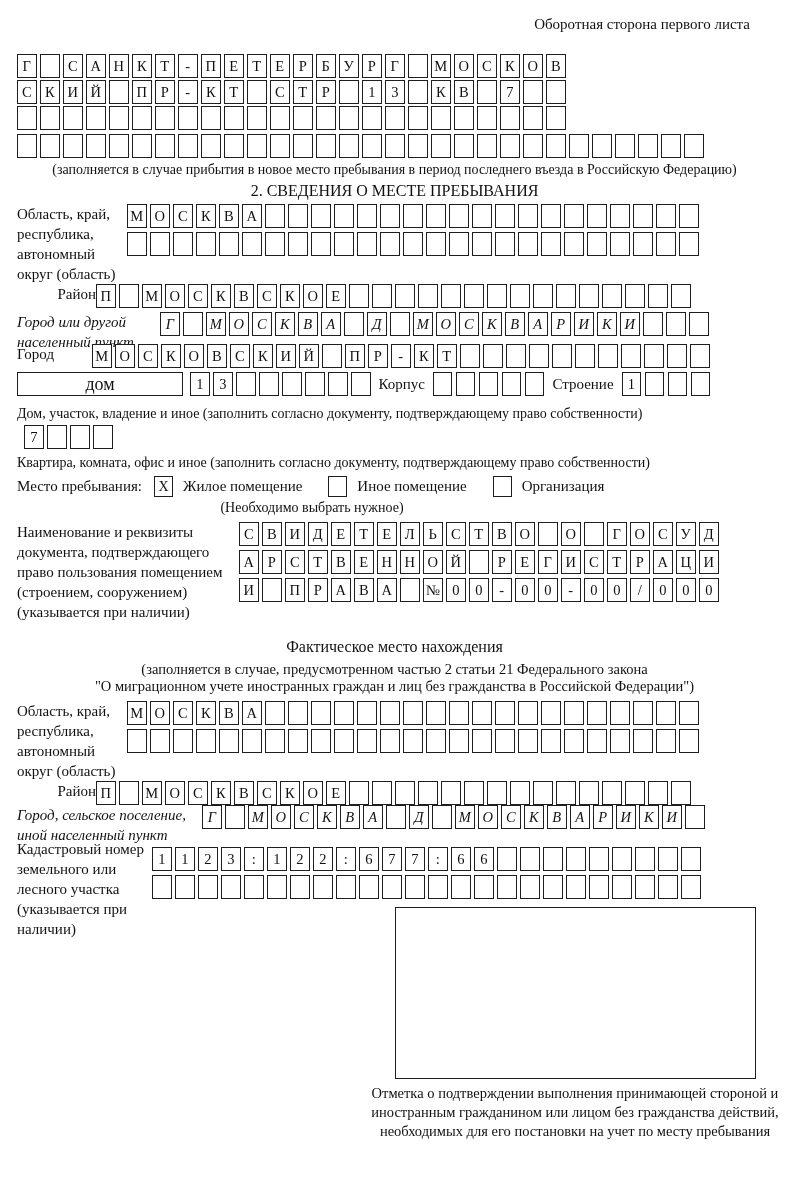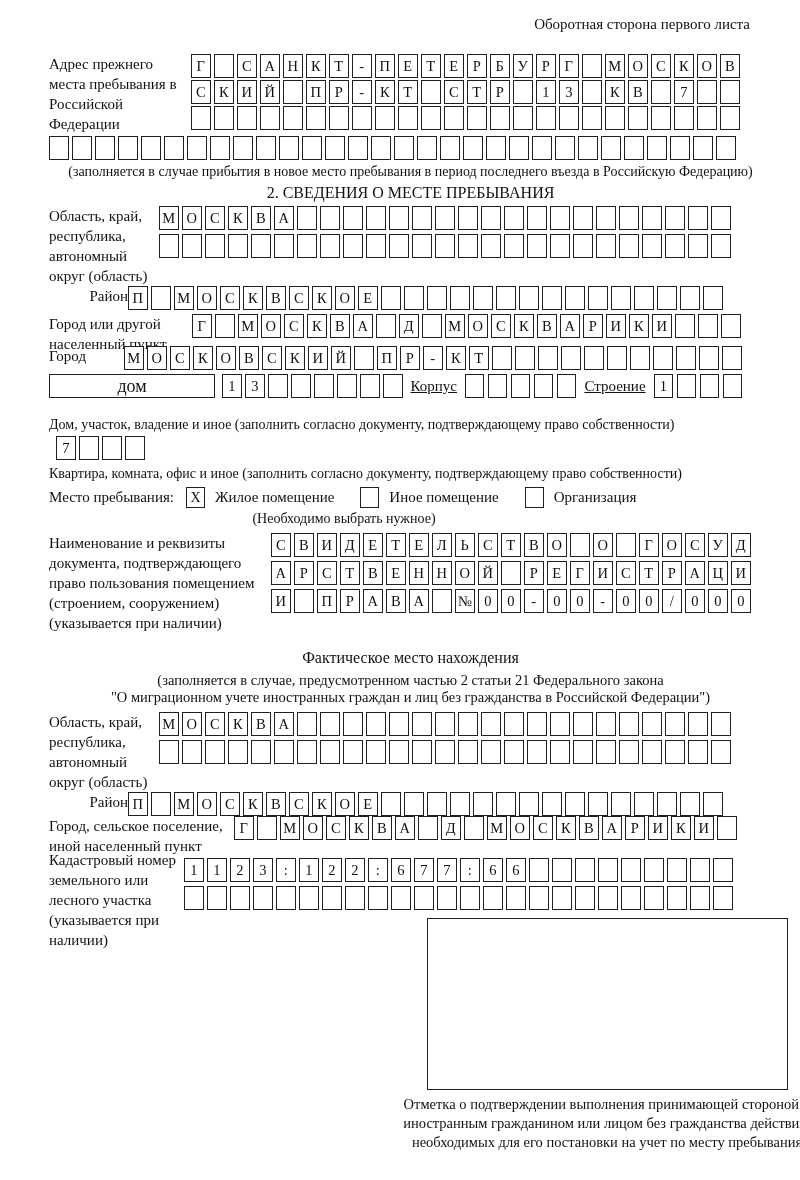--- a/index.html
+++ b/index.html
@@ -2,21 +2,21 @@
 <html><head>
 <meta charset="utf-8">
 <style>
   * { box-sizing: content-box; }
   html, body { margin:0; padding:0; background:#ffffff; }
   body {
     width:800px; height:1180px;
     font-family:"Liberation Serif", "DejaVu Serif", serif;
     color:#111; overflow:hidden;
   }
-  .page { padding:14px 28px 0 49px; position:relative; }
+  .page { padding:14px 28px 0 17px; position:relative; }
 
   .header-note { text-align:right; font-size:15px; padding-right:22px; line-height:20px; }
 
   
   .cellrow { display:flex; gap:3.5px; flex:0 0 auto; }
   .cell {
     width:17.5px; height:22px; border:1.6px solid #1f1f1f;
     text-align:center; font-size:14.5px; line-height:22px; flex:0 0 auto;
     background:#fff;
   }
@@ -27,27 +27,27 @@
   .fieldlabel { font-size:15px; line-height:20px; flex:0 0 auto; }
 
   .w142 { width:142px; } .w110 { width:110px; } .w79 { width:79px;text-align:right; }
   .w143 { width:143px; } .w75 { width:75px; } .w215 { width:215px; padding-right:7px; }
   .w185 { width:185px; } .w135 { width:135px; }
 
   .note { font-size:14px; line-height:17px; }
   .center { text-align:center; }
   .sec-title { font-weight:normal; font-size:16px; text-align:center; line-height:21px; }
 
-  .h28 { height:28px; }
+  .h28 { height:28px;font-style:italic; }
 
   .bigbox {
     border:1.6px solid #1f1f1f; height:22px; line-height:22px;
     text-align:center; font-size:18px; flex:0 0 auto;
   }
-  .inline-label { font-size:15px; line-height:25px; margin:0 8px; flex:0 0 auto;text-decoration:underline; }
+  .inline-label { font-size:15px; line-height:25px; margin:0 8px; flex:0 0 auto; }
 
   .stayrow { display:flex; align-items:center; font-size:15px; }
   .checkbox {
     width:17px; height:19px; border:1.6px solid #1f1f1f; text-align:center;
     font-size:14px; line-height:19px; flex:0 0 auto;
   }
   .stay-label { margin-right:12px; }
   .opt-label { margin-left:10px; margin-right:26px; }
 
   .confirm-wrap { margin-left:352px; width:412px; margin-top:-12px; }
@@ -55,21 +55,20 @@
   .confirm-caption { text-align:center; font-size:14.5px; line-height:19px; margin-top:5px; }
 </style>
 </head>
 <body>
 
 <div class="page">
 
   <div class="header-note">Оборотная сторона первого листа</div>
 
   <div class="fieldrow" style="margin-top:20px;">
-    <div class="fieldlabel w142">Адрес прежнего места пребывания в Российской Федерации</div>
     <div class="rows">
       <div class="cellrow">
           <span class="cell">Г</span>
           <span class="cell"></span>
           <span class="cell">С</span>
           <span class="cell">А</span>
           <span class="cell">Н</span>
           <span class="cell">К</span>
           <span class="cell">Т</span>
           <span class="cell">-</span>
@@ -356,21 +355,21 @@
         <span class="cell"></span>
       </div>
     <div class="inline-label">Строение</div>
     <div class="cellrow">
         <span class="cell">1</span>
         <span class="cell"></span>
         <span class="cell"></span>
         <span class="cell"></span>
       </div>
   </div>
-  <div class="note" style="margin-top:17px;">Дом, участок, владение и иное (заполнить согласно документу, подтверждающему право собственности)</div>
+  <div class="note" style="margin-top:8px;">Дом, участок, владение и иное (заполнить согласно документу, подтверждающему право собственности)</div>
 
   <div class="fieldrow" style="margin-top:3px;">
     <div class="cellrow" style="margin-left:7px;">
         <span class="cell">7</span>
         <span class="cell"></span>
         <span class="cell"></span>
         <span class="cell"></span>
       </div>
   </div>
   <div class="note" style="margin-top:5px;">Квартира, комната, офис и иное (заполнить согласно документу, подтверждающему право собственности)</div>

